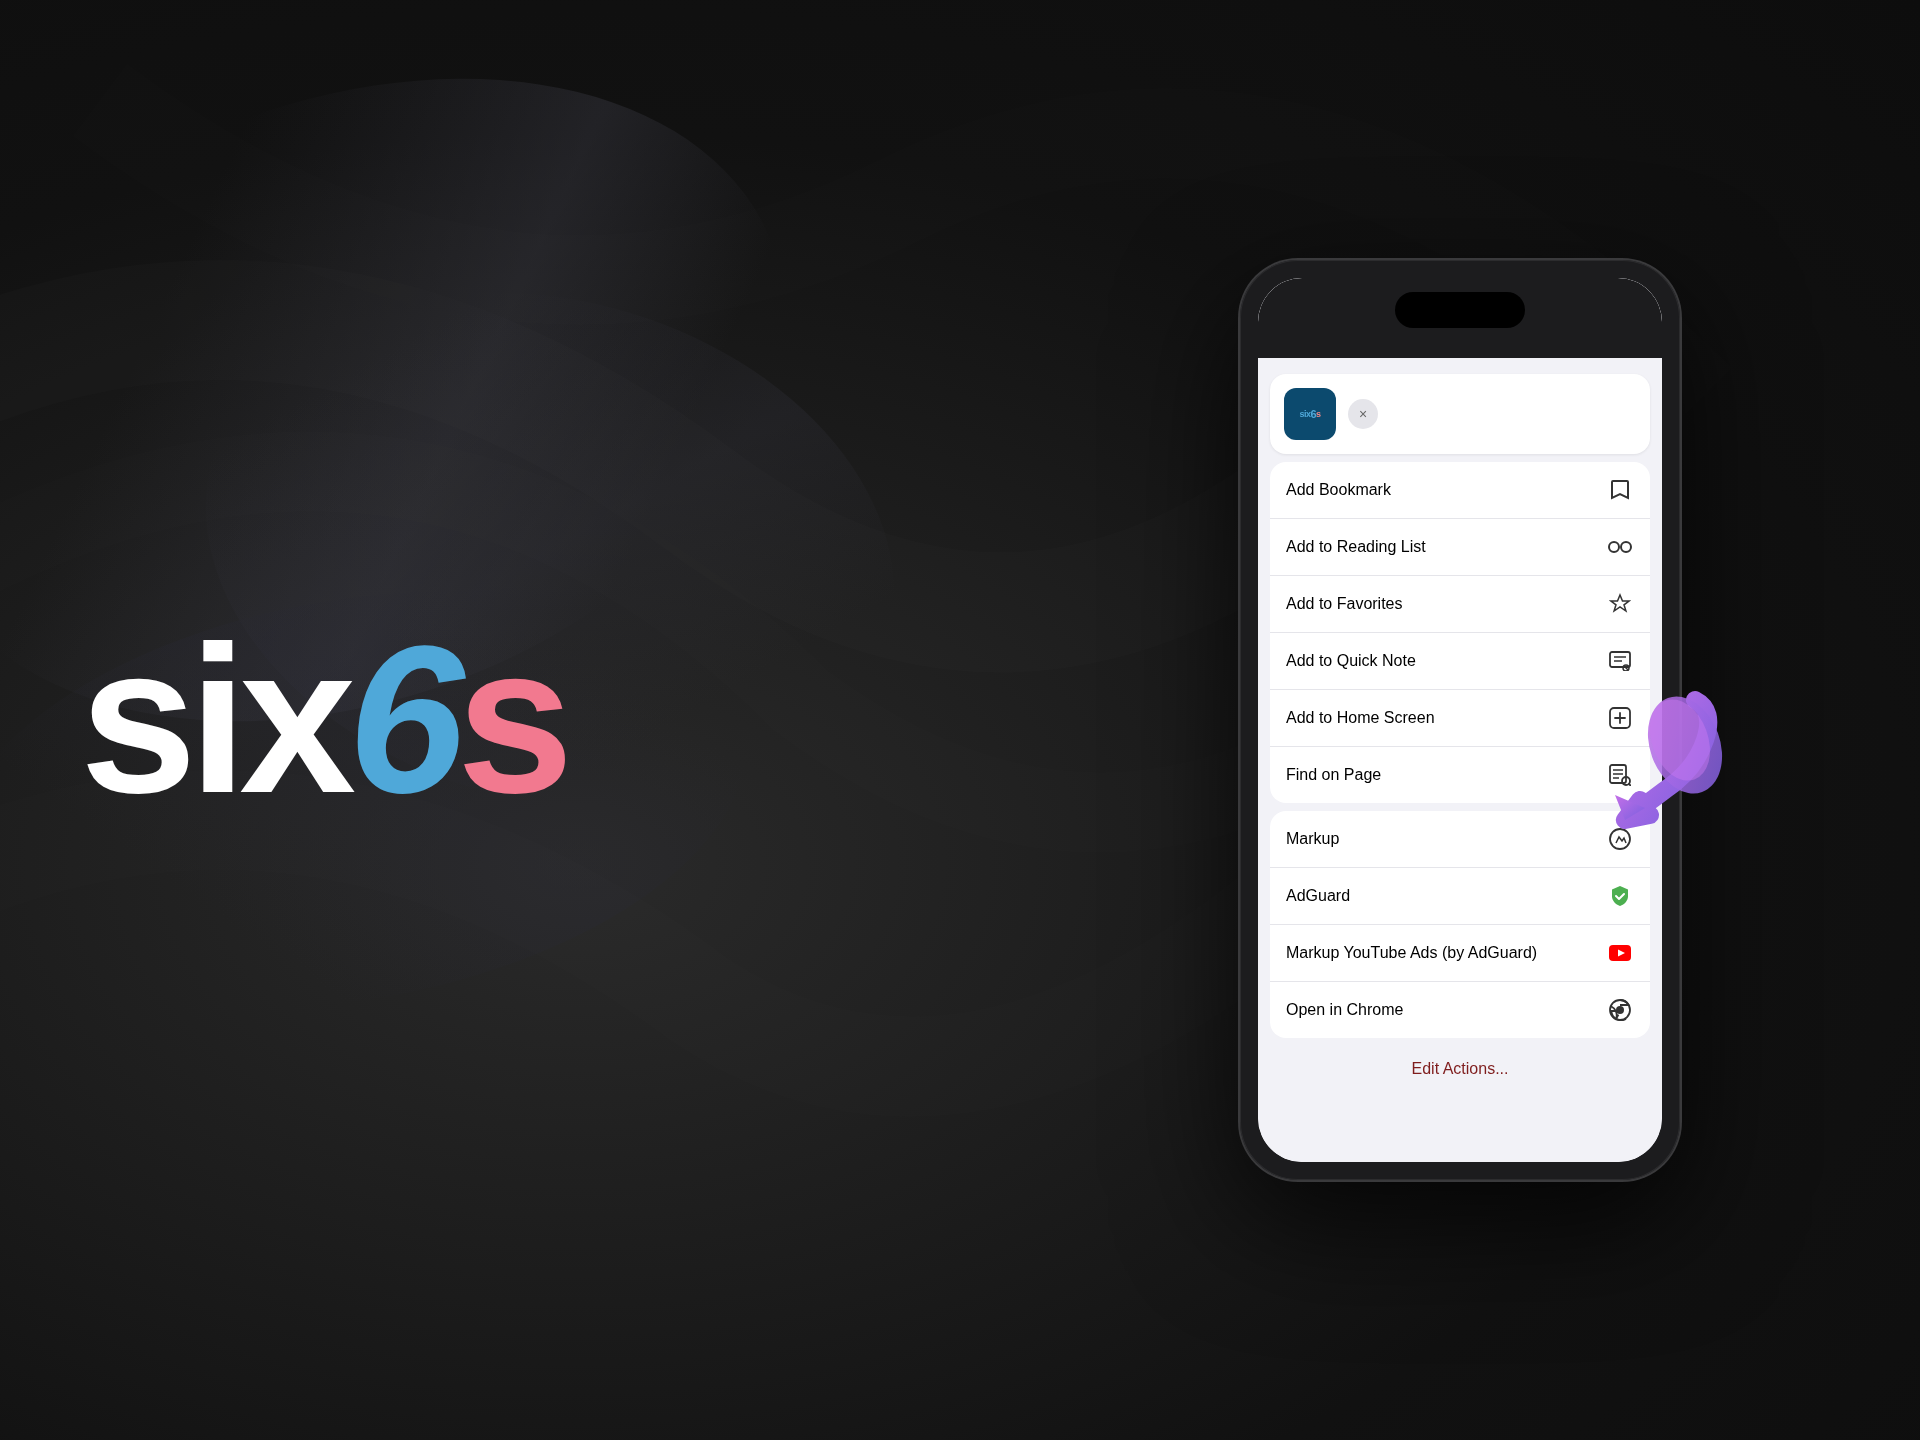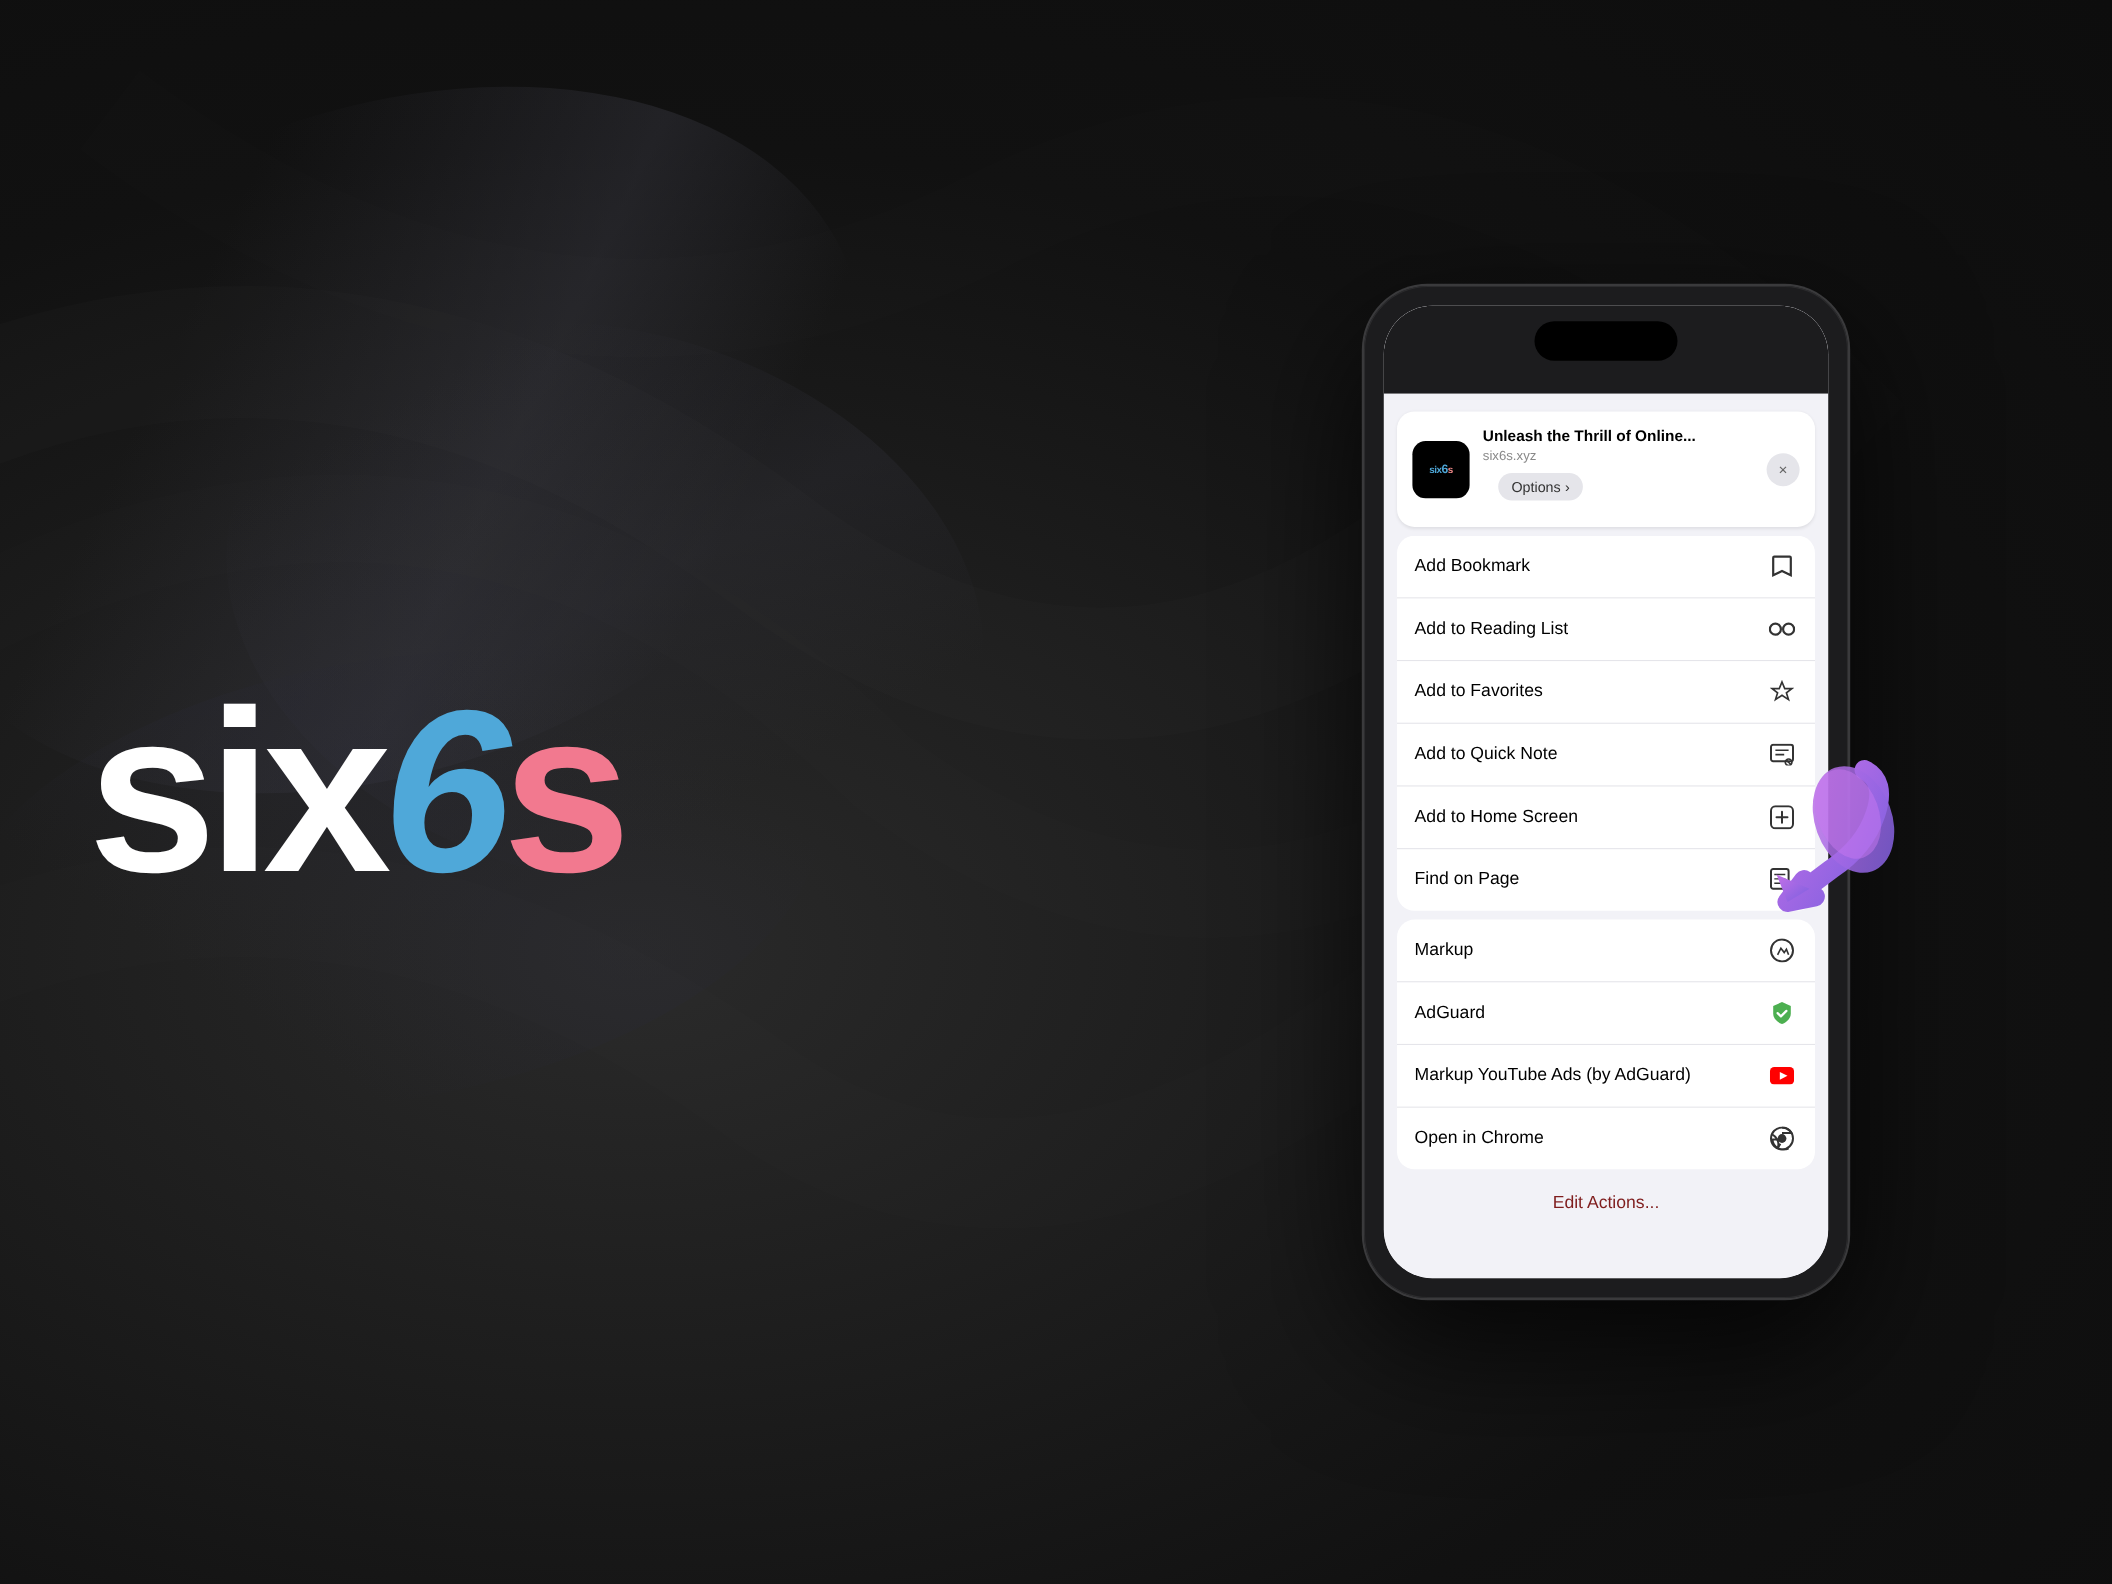--- a/index.html
+++ b/index.html
@@ -165,21 +165,21 @@
       display: flex;
       align-items: center;
       gap: 12px;
       box-shadow: 0 1px 3px rgba(0,0,0,0.08);
       position: relative;
     }
 
     .site-icon {
       width: 52px;
       height: 52px;
-      background: #000000;
+      background: #0c4a6e;
       border-radius: 12px;
       display: flex;
       align-items: center;
       justify-content: center;
       flex-shrink: 0;
       font-size: 11px;
       font-weight: 900;
       color: #fff;
       letter-spacing: -0.5px;
     }
@@ -361,30 +361,20 @@
       </div>
 
       <div class="share-sheet">
 
         <div class="share-header">
           <div class="site-icon">
             <span style="font-size:9px;font-weight:900;color:#4fa8d9;letter-spacing:-0.5px">six</span>
               <span style="font-size:11px;font-weight:900;color:#4fa8d9">6</span>
               <span style="font-size:9px;font-weight:900;color:#e88">s</span>
           </div>
-          <div class="site-info">
-            <span class="site-title">Unleash the Thrill of Online...</span>
-            <span class="site-url">six6s.xyz</span>
-            <div class="options-row">
-              <div class="options-btn">
-                <span>Options</span>
-                <span>›</span>
-              </div>
-            </div>
-          </div>
           <div class="close-btn">
             <span>×</span>
           </div>
         </div>
 
         <div class="share-content">
 
           <div class="menu-section">
 
             <div class="menu-item">

